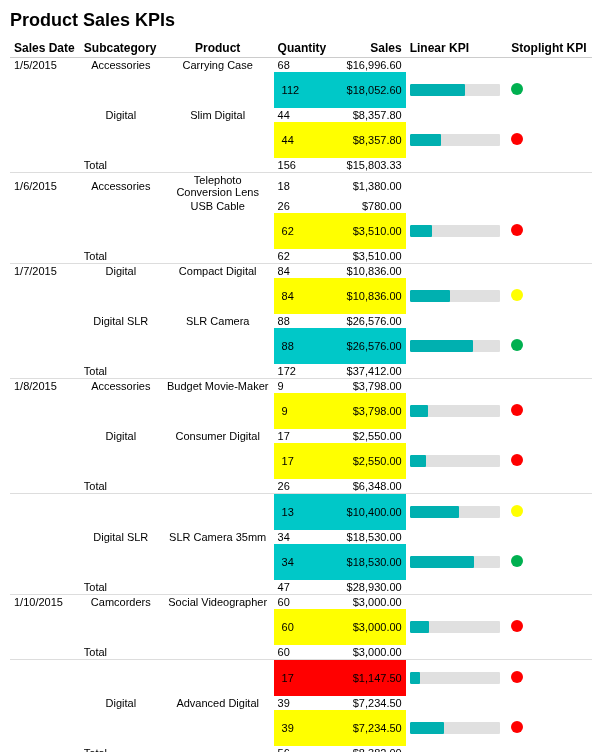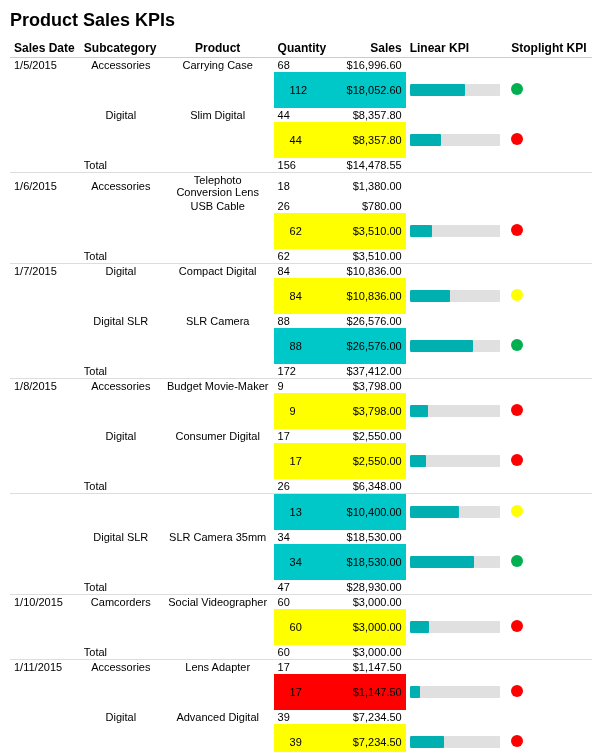--- a/index.html
+++ b/index.html
@@ -54,21 +54,21 @@
     .highlighted-red {
       background-color: #ff0000;
       color: #000;
     }
     .highlighted-cyan {
       background-color: #00c8c8;
       color: #000;
     }
 
     .kpi-qty-cell {
-      padding: 1px 16px;
+      padding: 1px 8px;
     }
     .kpi-sales-cell {
       padding: 12px 4px;
     }
 
     
     .linear-bar-container {
       display: flex;
       align-items: center;
       height: 12px;
@@ -159,21 +159,21 @@
     <div class="linear-bar-fill" style="width:35%;background:#00b0b0;"></div>
   </div>
         </td>
       <td class="col-stoplight"><span class="stoplight-circle" style="background:#ff0000;"></span></td>
     </tr>
       <tr class="row-total-group separator">
     <td class="col-date"></td>
     <td class="col-subcat total-label">Total</td>
     <td class="col-product"></td>
     <td class="col-qty">156</td>
-    <td class="col-sales">$14,478.55</td>
+    <td class="col-sales">$15,803.33</td>
     <td class="col-linear"></td>
     <td class="col-stoplight"></td>
   </tr>
       <tr class="row-detail">
         <td class="col-date date-cell">1/6/2015</td>
         <td class="col-subcat subcat-label">Accessories</td>
         <td class="col-product">Telephoto Conversion Lens</td>
         <td class="col-qty">18</td>
         <td class="col-sales">$1,380.00</td>
         <td class="col-linear"></td>
@@ -384,29 +384,20 @@
     </tr>
       <tr class="row-total-group separator">
     <td class="col-date"></td>
     <td class="col-subcat total-label">Total</td>
     <td class="col-product"></td>
     <td class="col-qty">60</td>
     <td class="col-sales">$3,000.00</td>
     <td class="col-linear"></td>
     <td class="col-stoplight"></td>
   </tr>
-      <tr class="row-detail">
-        <td class="col-date date-cell">1/11/2015</td>
-        <td class="col-subcat subcat-label">Accessories</td>
-        <td class="col-product">Lens Adapter</td>
-        <td class="col-qty">17</td>
-        <td class="col-sales">$1,147.50</td>
-        <td class="col-linear"></td>
-        <td class="col-stoplight"></td>
-      </tr>
       <tr class="row-kpi">
       <td class="col-date"></td>
       <td class="col-subcat"></td>
       <td class="col-product"></td>
       <td class="col-qty kpi-qty-cell highlighted-red">17</td>
       <td class="col-sales kpi-sales-cell highlighted-red">$1,147.50</td>
       <td class="col-linear">
           <div class="linear-bar-container">
     <div class="linear-bar-fill" style="width:12%;background:#00b0b0;"></div>
   </div>

